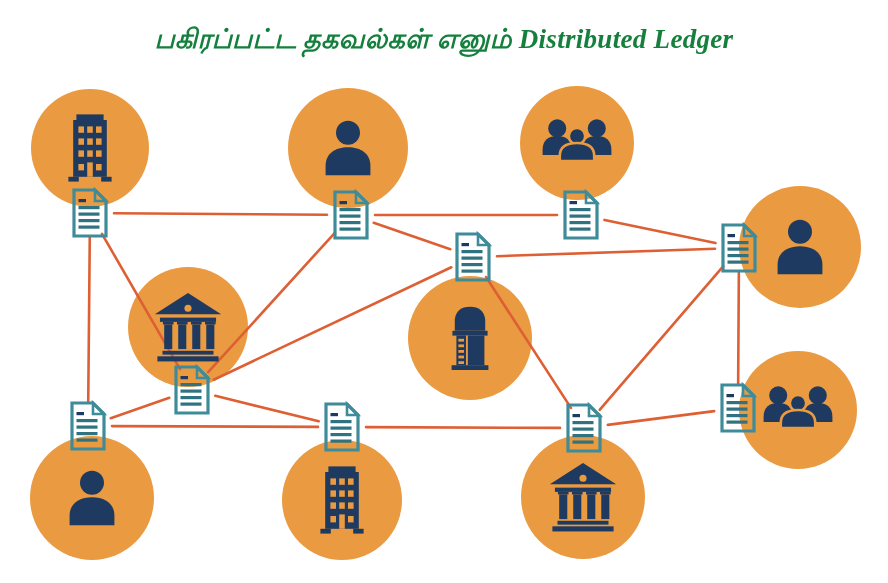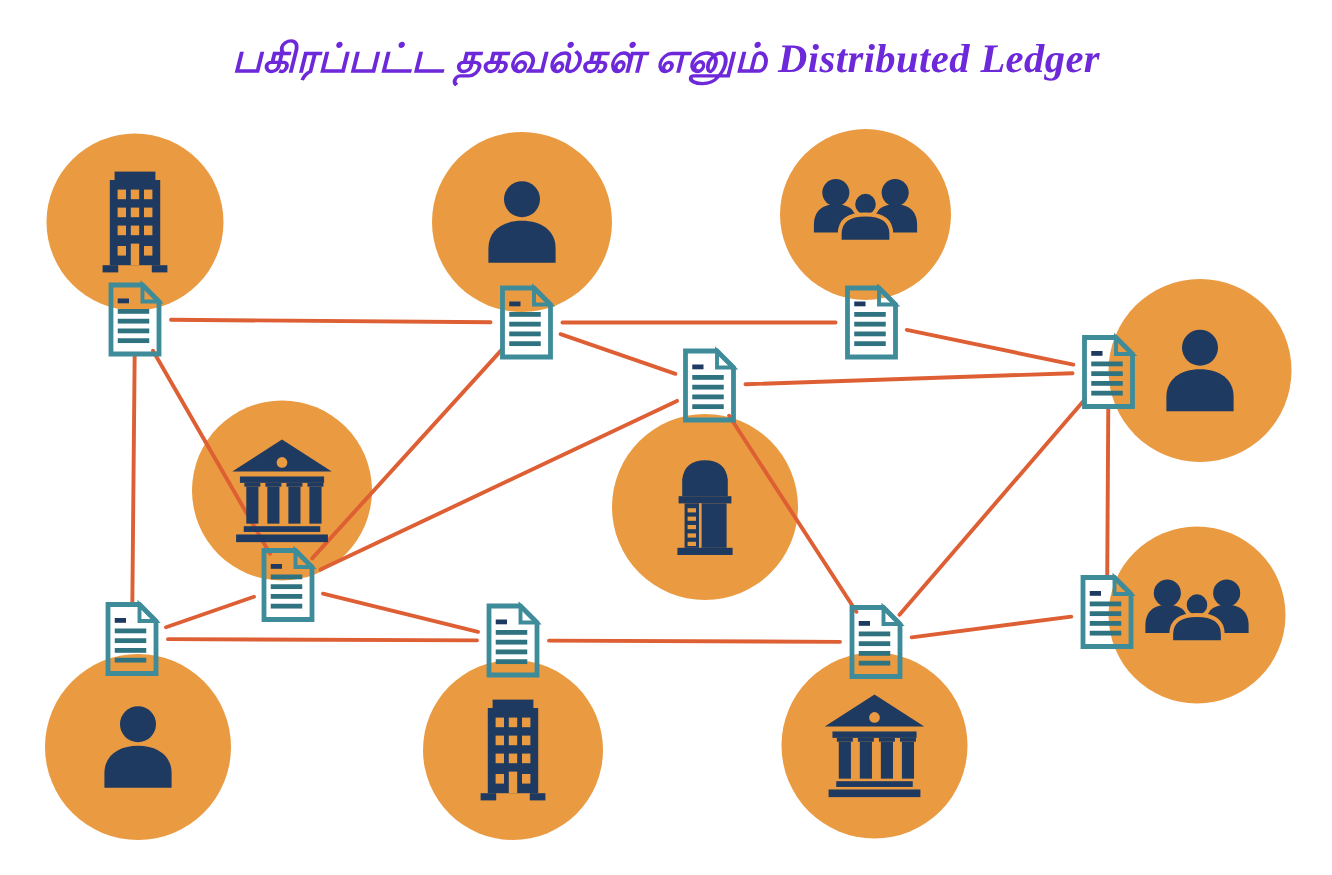--- a/index.html
+++ b/index.html
@@ -1,19 +1,19 @@
 <!DOCTYPE html>
 <html><head>
 <meta charset="utf-8">
 <style>
   html,body{margin:0;padding:0;background:#ffffff;}
   .stage{position:relative;width:888px;height:583px;background:#ffffff;overflow:hidden;
          font-family:"Liberation Serif", serif;}
   .title{position:absolute;top:24px;left:0;right:0;text-align:center;
-         font-weight:bold;font-style:italic;font-size:27px;color:#6d28d9;
+         font-weight:bold;font-style:italic;font-size:27px;color:#15803d;
          letter-spacing:.3px;white-space:nowrap;}
   #diagram{position:absolute;left:0;top:0;width:888px;height:583px;}
   svg{display:block;}
 </style>
 </head>
 <body>
 
 <div class="stage">
   <div class="title">பகிரப்பட்ட தகவல்கள் எனும் Distributed Ledger</div>
   <div id="diagram">

